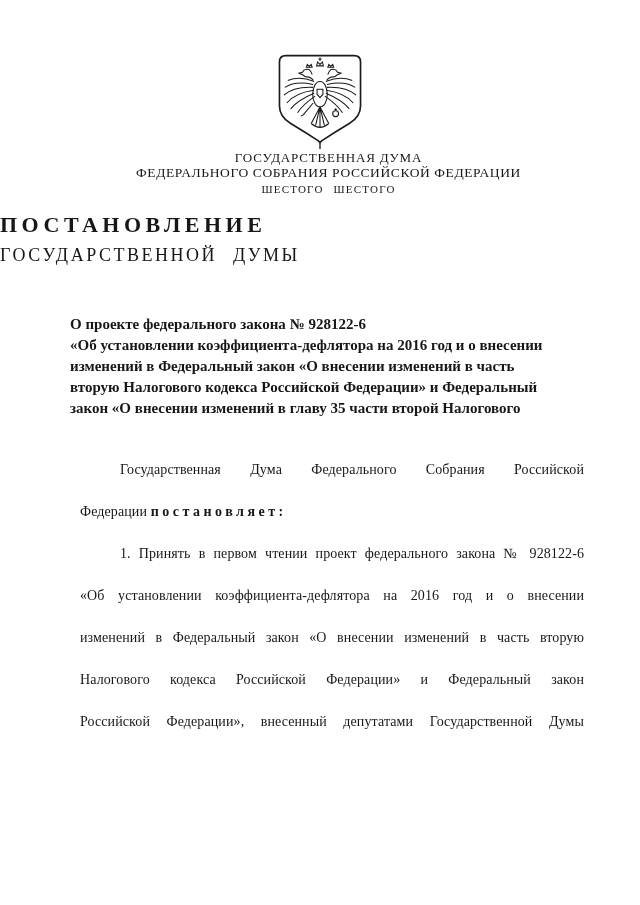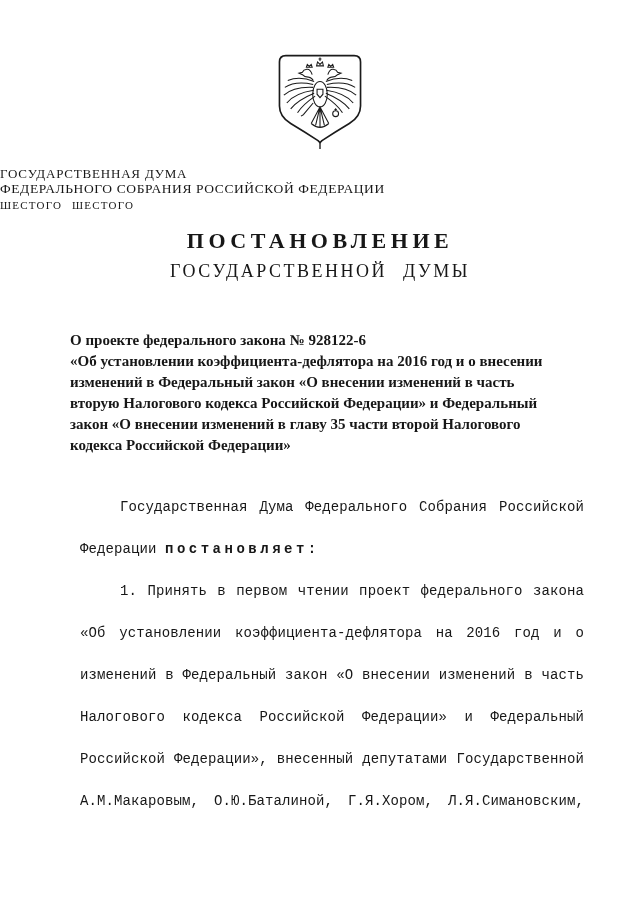--- a/index.html
+++ b/index.html
@@ -10,29 +10,30 @@
     margin:0 auto;
     font-family:"Liberation Serif","DejaVu Serif",serif;
     color:#171717;
     overflow:hidden;
   }
   .emblem-wrap{
     padding-top:54px;
     display:flex;justify-content:center;
   }
   .hdr{
-    text-align:left;
-    margin-top:16px;
+    text-align:center;
+    margin-top:0;
     line-height:1.18;
+    padding-left:17px;
   }
   .hdr-line1{font-size:13px;letter-spacing:0.8px;}
   .hdr-line2{font-size:13.5px;letter-spacing:0.6px;}
   .hdr-line3{font-size:11px;letter-spacing:1.2px;word-spacing:6px;margin-top:2px;}
   .doctype{
-    text-align:center;
+    text-align:left;
     margin-top:16px;
   }
   .doctype-main{
     font-size:22px;font-weight:bold;letter-spacing:4.5px;
   }
   .doctype-sub{
     font-size:18px;letter-spacing:2.5px;word-spacing:9px;margin-top:7px;
   }
   .title{
     margin:48px auto 0;
@@ -42,21 +43,20 @@
     font-size:15px;
     line-height:21px;
   }
   .bodytext{
     margin:30px auto 0;
     padding-left:80px;
     padding-right:56px;
     font-size:14px;
     line-height:42px;
     letter-spacing:0.1px;
-    font-family:Liberation Mono, monospace;
   }
   .bline{
     text-align:justify;
     text-align-last:justify;
     height:42px;
     overflow:hidden;
   }
   .bline.noStretch{
     text-align-last:left;
   }
@@ -118,31 +118,29 @@
     <div class="doctype-main">ПОСТАНОВЛЕНИЕ</div>
     <div class="doctype-sub">ГОСУДАРСТВЕННОЙ  ДУМЫ</div>
   </div>
 
   <div class="title">
     <div>О проекте федерального закона № 928122-6</div>
     <div>«Об установлении коэффициента-дефлятора на 2016 год и о внесении</div>
     <div>изменений в Федеральный закон «О внесении изменений в часть</div>
     <div>вторую Налогового кодекса Российской Федерации» и Федеральный</div>
     <div>закон «О внесении изменений в главу 35 части второй Налогового</div>
-    <div>кодекса Российской Федерации»</div>
   </div>
 
   <div class="bodytext">
     <div>
       <div class="bline indent">Государственная Дума Федерального Собрания Российской</div>
       <div class="bline noStretch"><span>Федерации </span><span class="verb">постановляет:</span></div>
     </div>
     <div>
       <div class="bline indent">1. Принять в первом чтении проект федерального закона № 928122-6</div>
       <div class="bline">«Об установлении коэффициента-дефлятора на 2016 год и о внесении</div>
       <div class="bline">изменений в Федеральный закон «О внесении изменений в часть вторую</div>
       <div class="bline">Налогового кодекса Российской Федерации» и Федеральный закон</div>
       <div class="bline">Российской Федерации», внесенный депутатами Государственной Думы</div>
-      <div class="bline">А.М.Макаровым, О.Ю.Баталиной, Г.Я.Хором, Л.Я.Симановским,</div>
     </div>
   </div>
 
 </div>
 
 </body></html>

